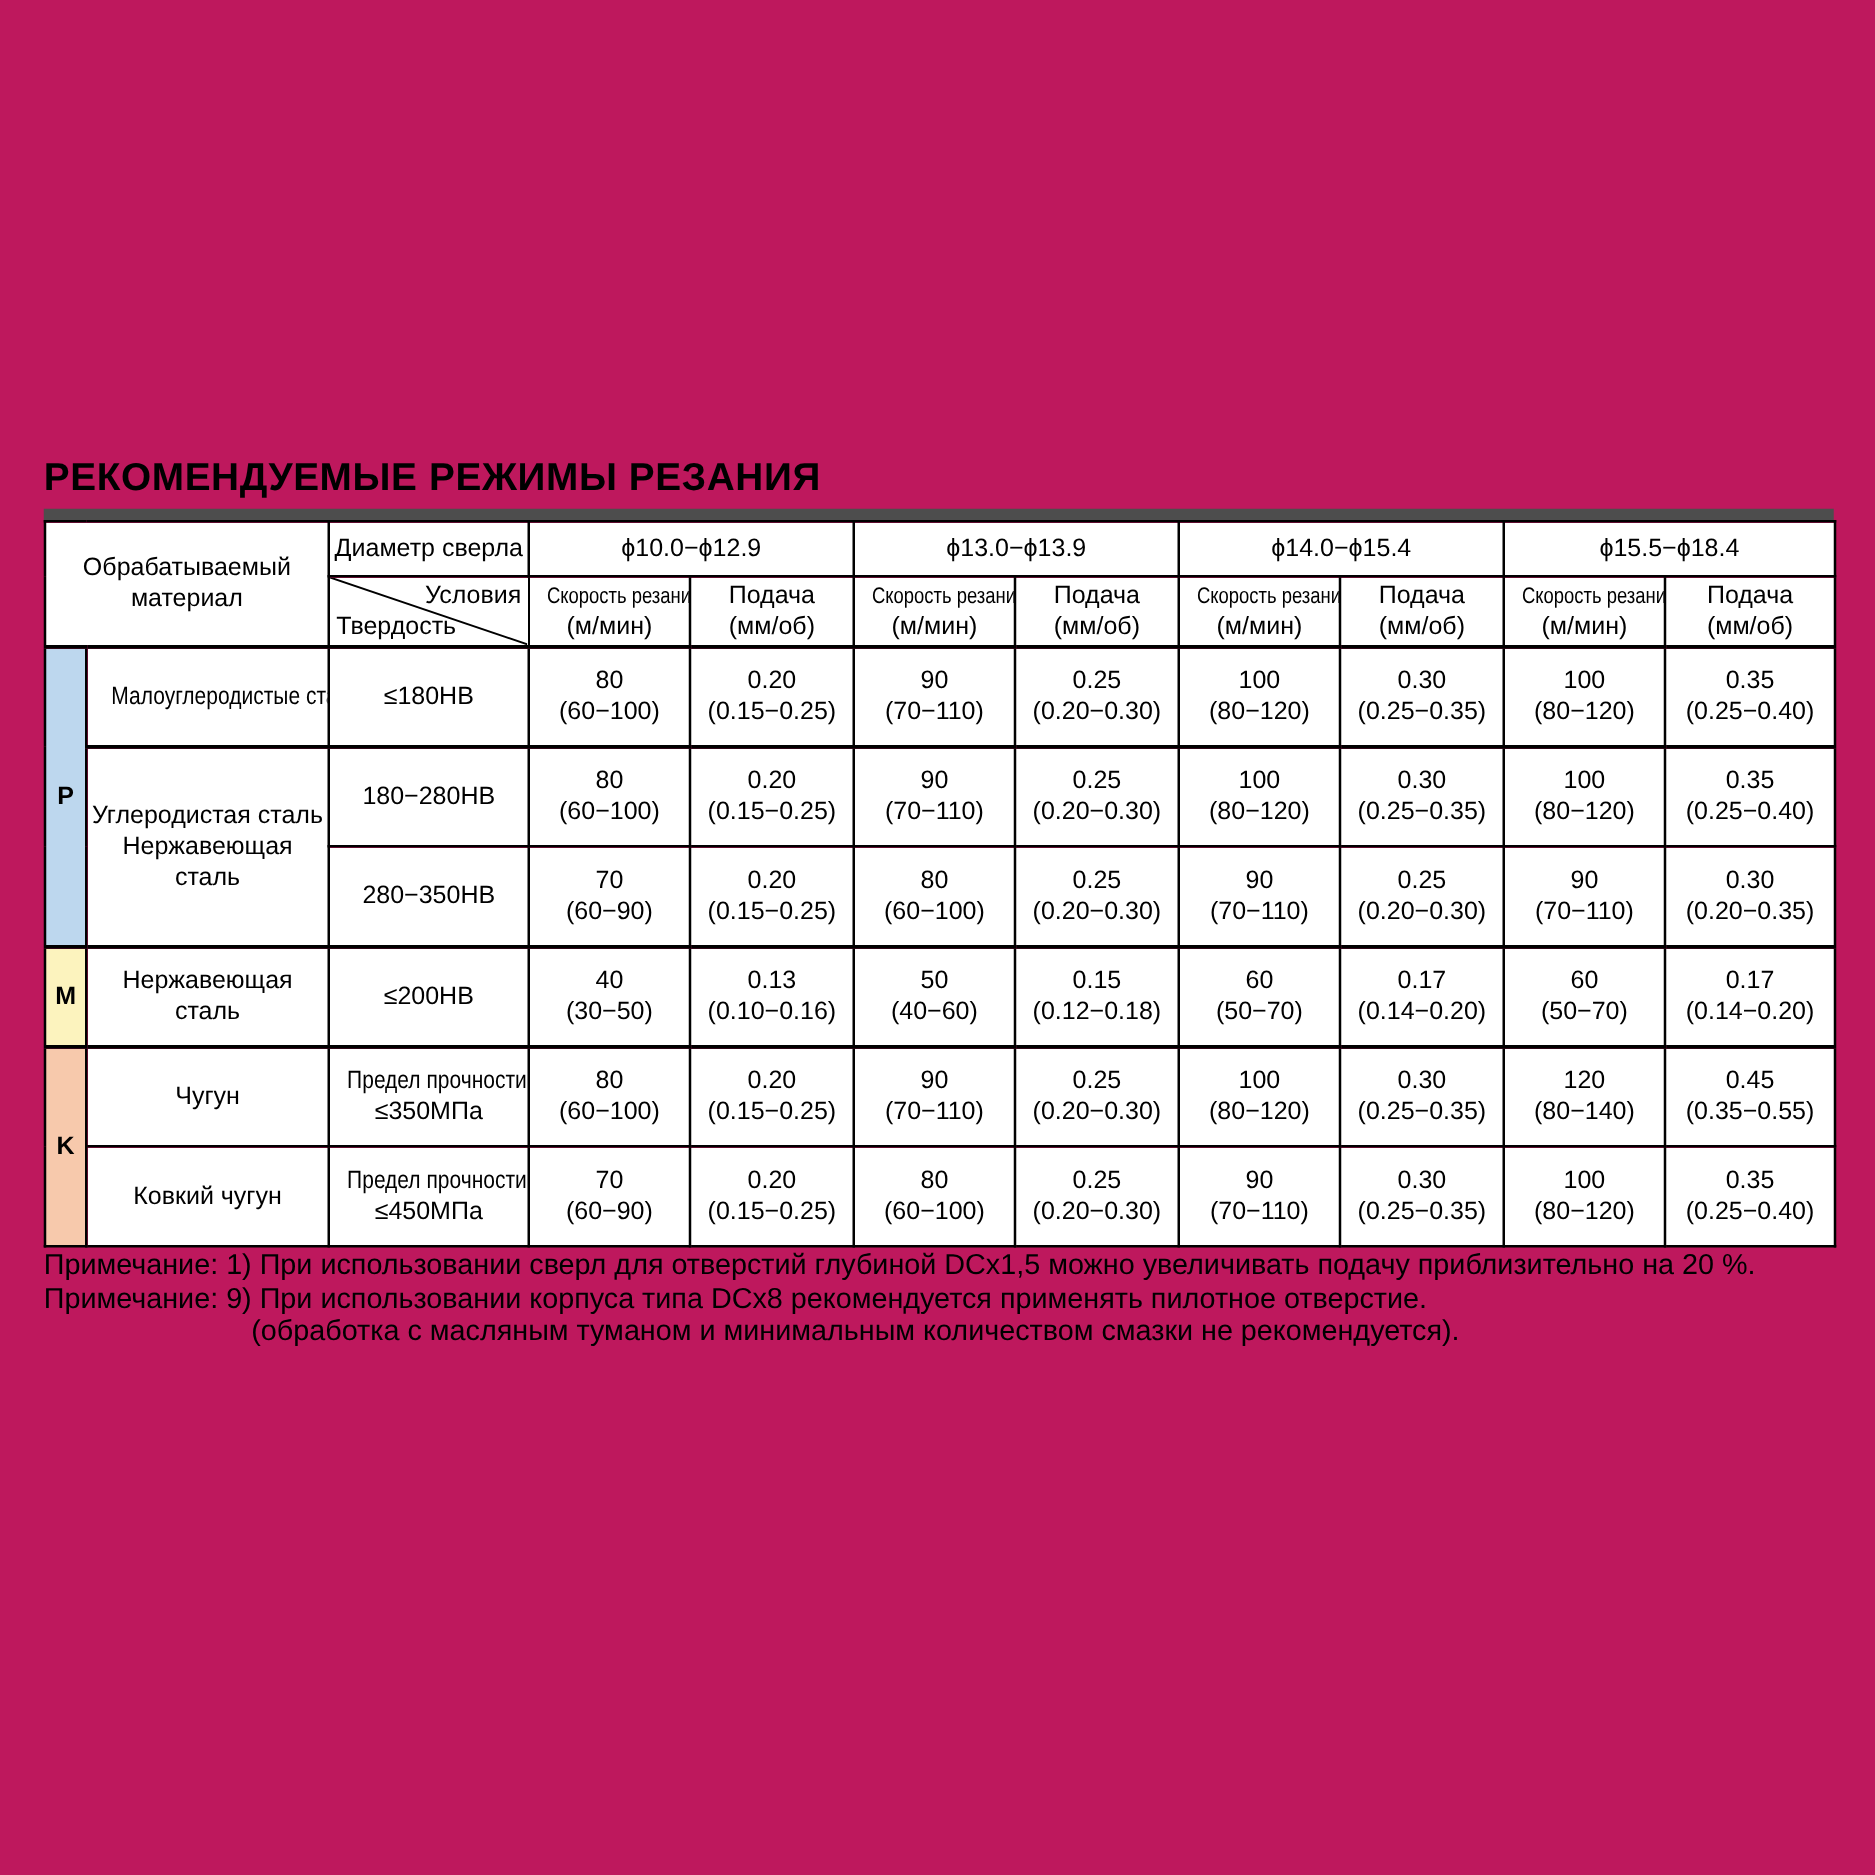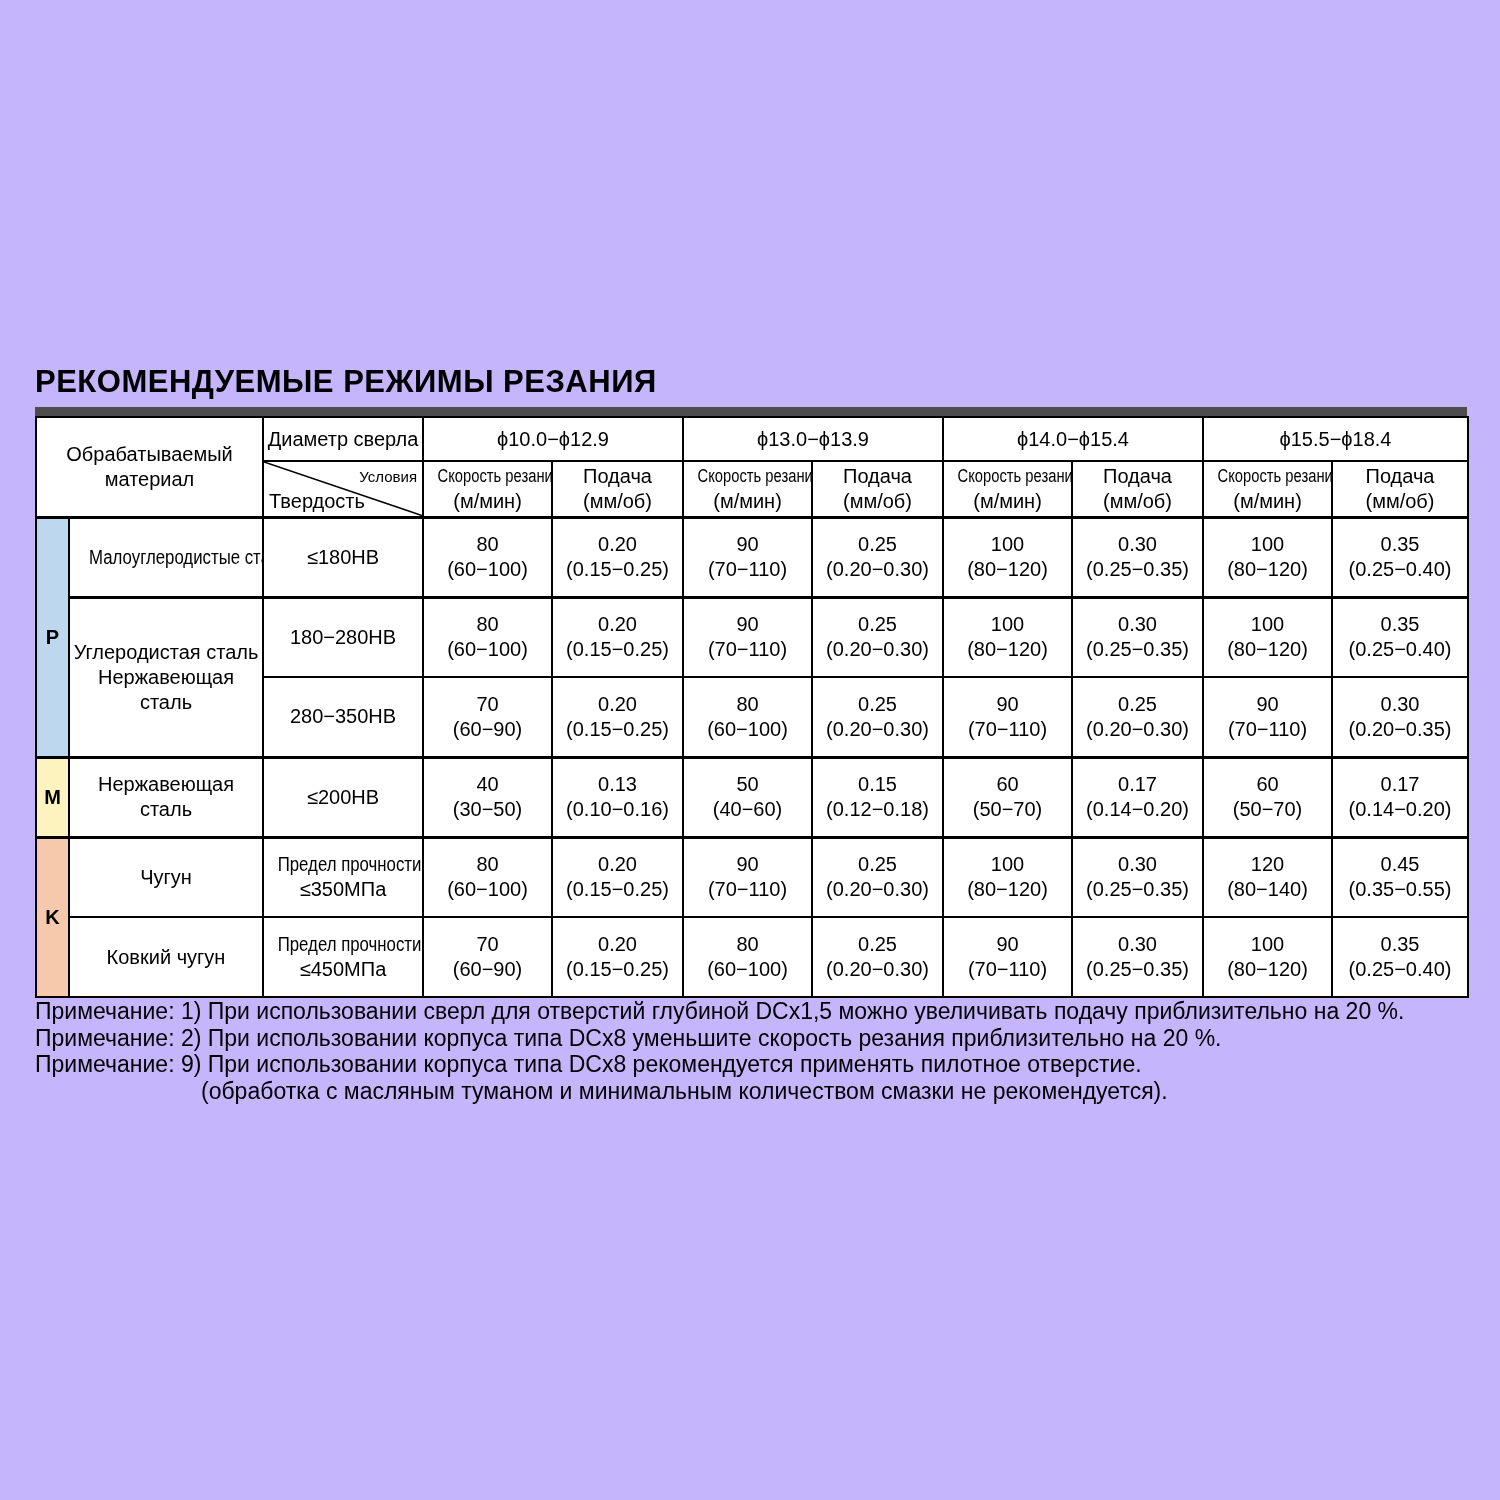--- a/index.html
+++ b/index.html
@@ -2,21 +2,21 @@
 <html><head>
 <meta charset="utf-8">
 <style>
   html,body{margin:0;padding:0;}
   body{
     width:1500px;height:1500px;background:#ffffff;
     font-family:"Liberation Sans","DejaVu Sans",sans-serif;
     color:#000;
     -webkit-font-smoothing:antialiased;
   }
-  .page{position:relative;width:1500px;height:1500px;overflow:hidden;background:#c4b5fd;}
+  .page{position:relative;width:1500px;height:1500px;overflow:hidden;background:#be185d;}
   .content{position:absolute;left:35px;top:364px;width:1432px;}
 
   .title{
     font-size:31px;font-weight:700;letter-spacing:.5px;
     margin:0 0 7px 0;line-height:36px;
   }
   .topbar{width:1432px;height:9px;background:#4d4d4d;}
 
   table.spec{
     border-collapse:collapse;table-layout:fixed;width:1432px;
@@ -32,21 +32,21 @@
   tr.h1{height:44px;}
   tr.h2{height:56px;}
   tr.body{height:80px;}
 
   td.corner{font-size:21px;line-height:26px;}
   td.diam-label{font-size:20px;}
   td.range{font-weight:400;font-size:21px;}
 
   td.diag{position:relative;}
   td.diag svg{position:absolute;inset:0;width:100%;height:100%;}
-  .diag-top{position:absolute;top:2px;right:5px;font-size:15px;}
+  .diag-top{position:absolute;top:2px;right:5px;font-size:20px;}
   .diag-bot{position:absolute;bottom:2px;left:5px;font-size:20px;}
 
   td.sub .unit{font-size:20px;}
   .cnd{display:inline-block;transform:scaleX(0.82);transform-origin:50% 50%;white-space:nowrap;font-size:18px;}
   .mcnd{display:inline-block;transform:scaleX(0.84);transform-origin:50% 50%;white-space:nowrap;}
 
   td.strip{
     vertical-align:top;text-align:center;font-weight:700;font-size:22px;
     padding-top:3px;line-height:24px;
   }
@@ -375,19 +375,18 @@
         <td>
               <div>0.35</div>
               <div>(0.25−0.40)</div>
             </td>
       </tr>
     </tbody>
       </table>
 
     <div class="notes">
       <div class="note">Примечание: 1) При использовании сверл для отверстий глубиной DCx1,5 можно увеличивать подачу приблизительно на 20 %.</div>
-      <div class="note">Примечание: 2) При использовании корпуса типа DCx8 уменьшите скорость резания приблизительно на 20 %.</div>
       <div class="note">Примечание: 9) При использовании корпуса типа DCx8 рекомендуется применять пилотное отверстие.</div>
       <div class="note indent">(обработка с масляным туманом и минимальным количеством смазки не рекомендуется).</div>
     </div>
 
   </div>
 </div>
 
 </body></html>

